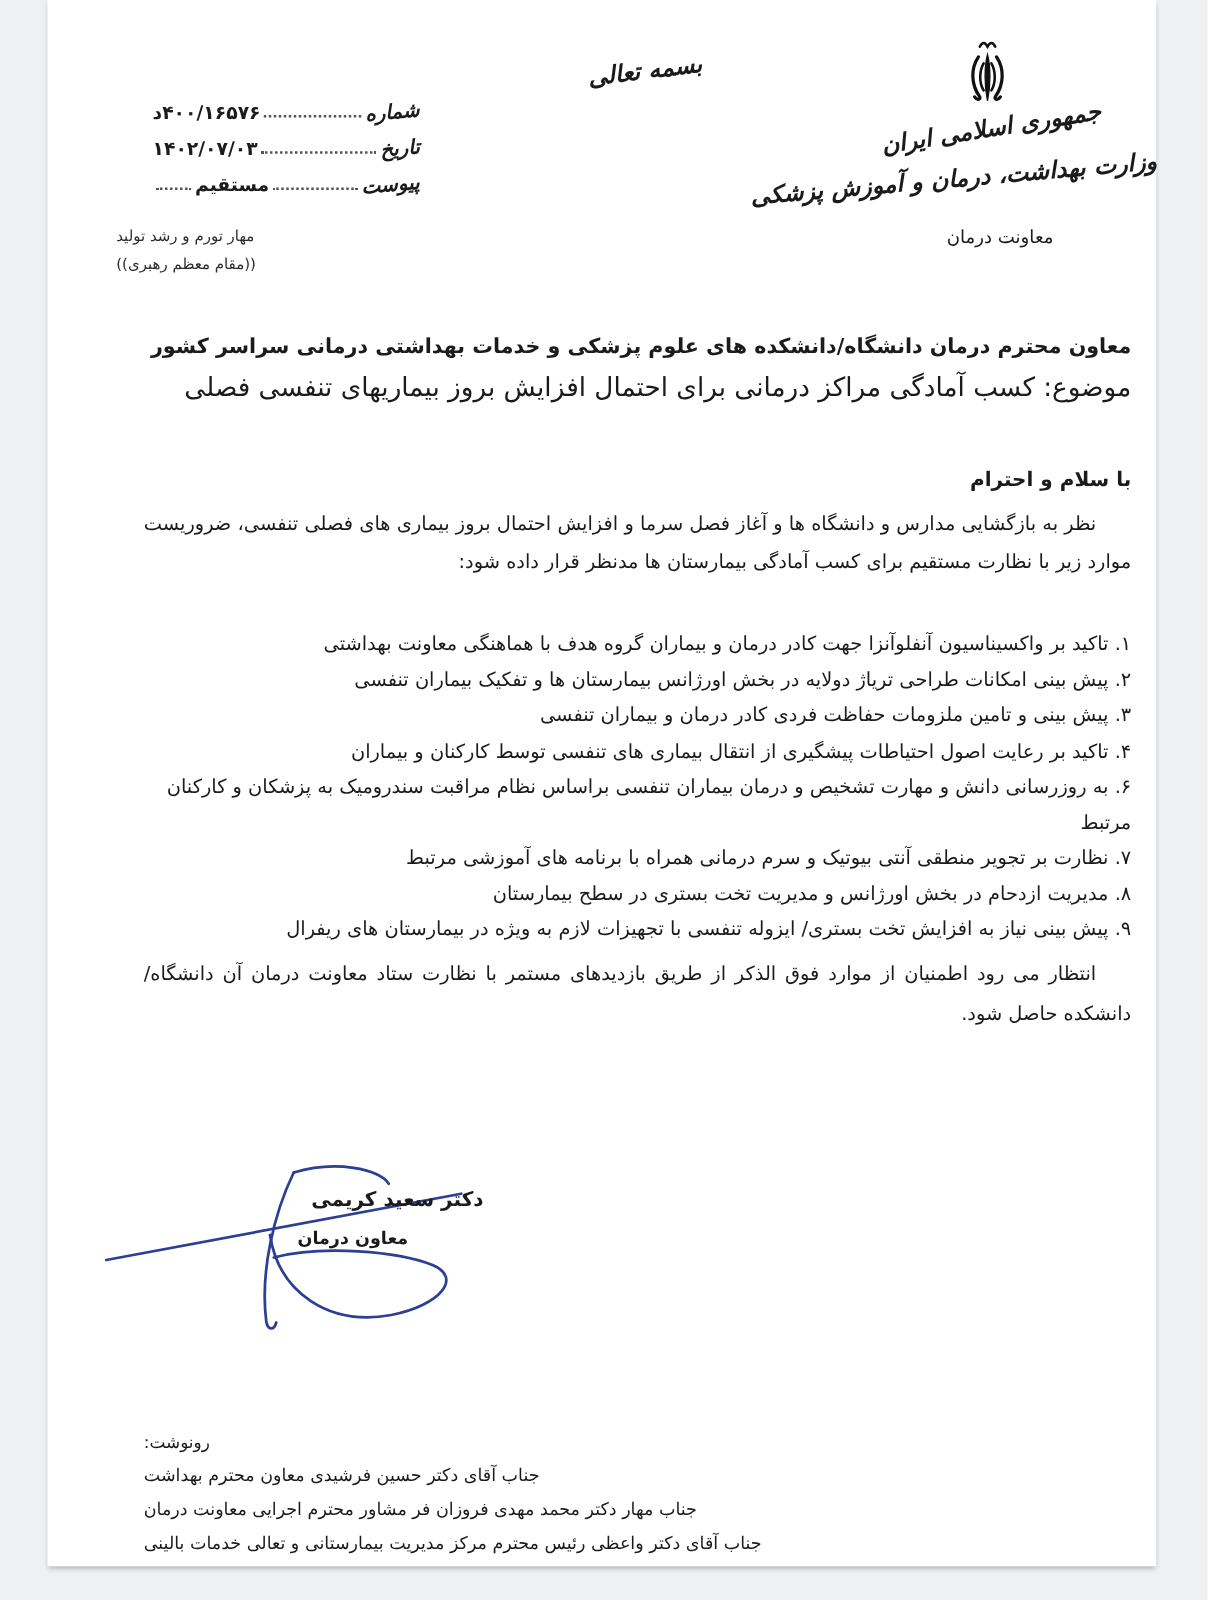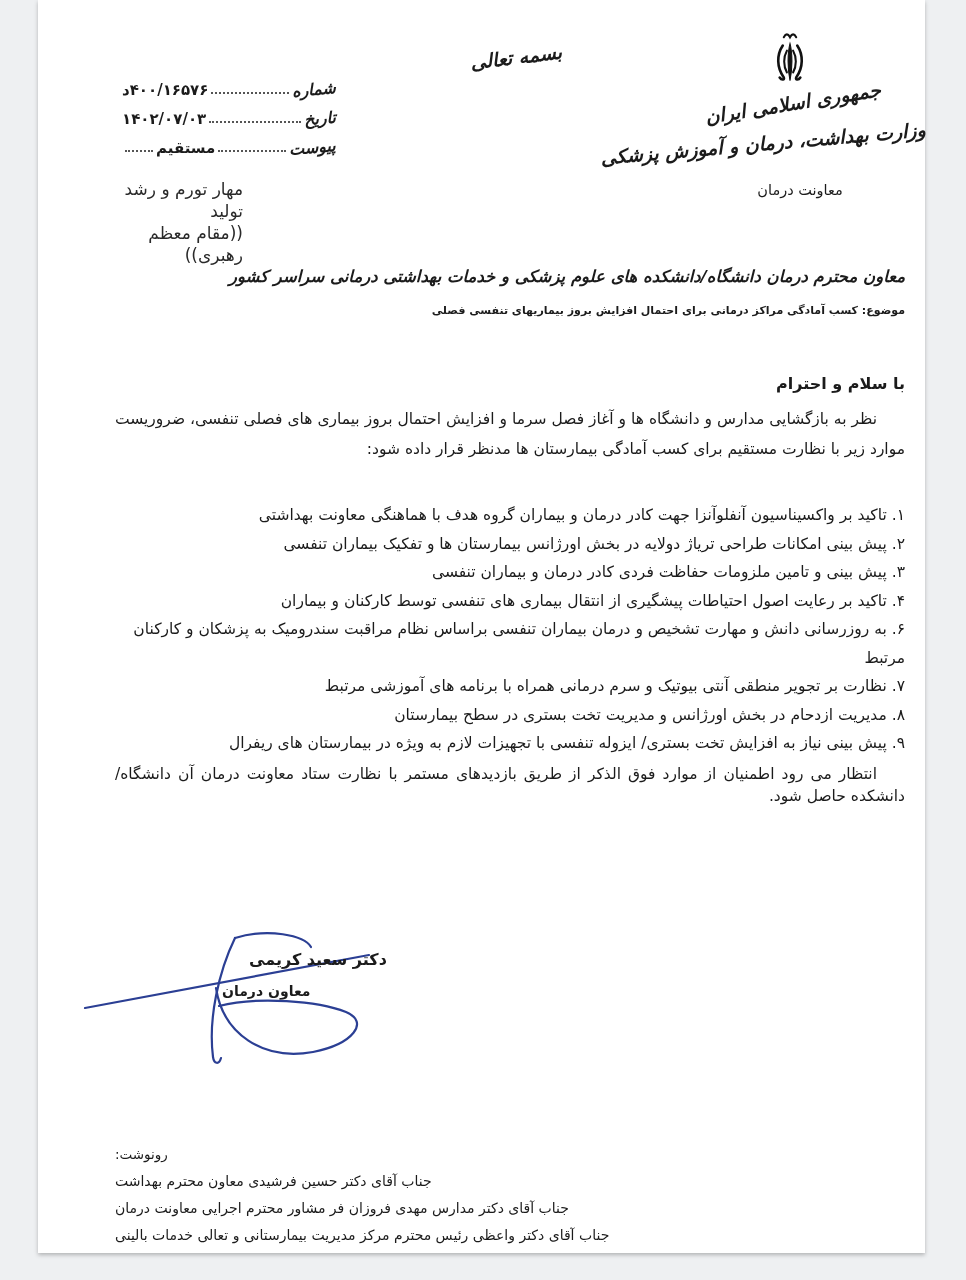--- a/index.html
+++ b/index.html
@@ -43,43 +43,43 @@
   .meta-row{display:flex;align-items:flex-end;height:29px;}
   .meta-label{
     font-size:16px;font-weight:bold;font-style:italic;
     transform:rotate(-5deg);flex:0 0 auto;
   }
   .leader{flex:1 1 auto;border-bottom:2px dotted #555;margin:0 3px 5px 3px;min-width:8px;}
   .leader-tail{flex:0 0 28px;border-bottom:2px dotted #555;margin:0 3px 5px 3px;}
   .meta-value{font-size:15px;font-weight:bold;flex:0 0 auto;}
   
   .slogan{
-    position:absolute;left:55px;top:178px;width:150px;text-align:right;
-    font-size:17px;direction:rtl;line-height:22px;color:#2a2a2a;
+    position:absolute;left:55px;top:178px;width:150px;text-align:left;
+    font-size:12px;direction:rtl;line-height:22px;color:#2a2a2a;
   }
   
   .body{
     position:absolute;left:77px;right:20px;top:263px;
     direction:rtl;text-align:right;font-size:15.5px;line-height:28.5px;
   }
   .body p{margin:0;padding:0;}
-  .recipient{font-weight:bold;font-size:16.5px;line-height:27px;font-style:italic;}
-  .subject{font-weight:bold;font-size:11px;line-height:27px;margin-top:7px !important;}
+  .recipient{font-weight:bold;font-size:16.5px;line-height:27px;}
+  .subject{font-weight:normal;font-size:21px;line-height:27px;margin-top:7px !important;}
   .salutation{font-weight:bold;font-size:16px;line-height:27px;margin-top:46px !important;}
   .intro{margin-top:7px !important;text-indent:28px;text-align:justify;line-height:30px;}
   .list{margin-top:37px;}
   .item{line-height:28.5px;}
-  .closing{margin-top:5px !important;text-indent:28px;text-align:justify;line-height:22px;}
+  .closing{margin-top:5px !important;text-indent:28px;text-align:justify;line-height:32px;}
   
   .sig-name{
     position:absolute;left:183px;top:950px;font-size:16px;font-weight:bold;
     direction:rtl;white-space:nowrap;margin-left:28px;
   }
   .sig-title{
-    position:absolute;left:184px;top:983px;font-size:14px;font-weight:bold;
+    position:absolute;left:200px;top:983px;font-size:14px;font-weight:bold;
     direction:rtl;white-space:nowrap;
   }
   .sig-svg{position:absolute;left:40px;top:926px;}
   
   .cc{
     position:absolute;right:20px;left:77px;top:1141px;
     direction:rtl;text-align:left;font-size:14px;line-height:27px;
   }
   .cc .cc-label{font-size:13.5px;}
   .cc div{white-space:nowrap;}
@@ -164,17 +164,17 @@
         <path d="M7,82 L291,29"></path>
       </g>
     </svg>
     <div class="sig-name">دکتر سعید کریمی</div>
     <div class="sig-title">معاون درمان</div>
   </div>
 
   <div class="cc">
     <div class="cc-label">رونوشت:</div>
     <div>جناب آقای دکتر حسین فرشیدی معاون محترم بهداشت</div>
-    <div>جناب آقای دکتر مدارس مهدی فروزان فر مشاور محترم اجرایی معاونت درمان</div>
+    <div>جناب مهار دکتر محمد مهدی فروزان فر مشاور محترم اجرایی معاونت درمان</div>
     <div>جناب آقای دکتر واعظی رئیس محترم مرکز مدیریت بیمارستانی و تعالی خدمات بالینی</div>
   </div>
 
 </div>
 
 </body></html>

